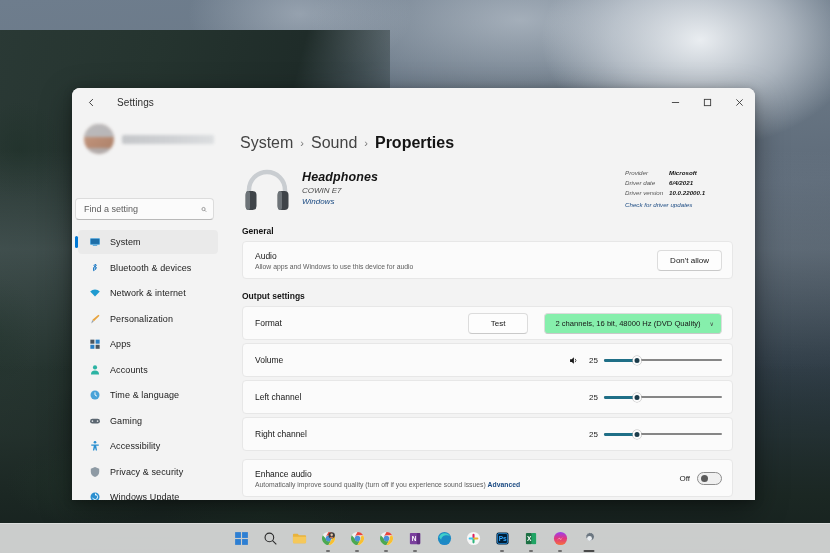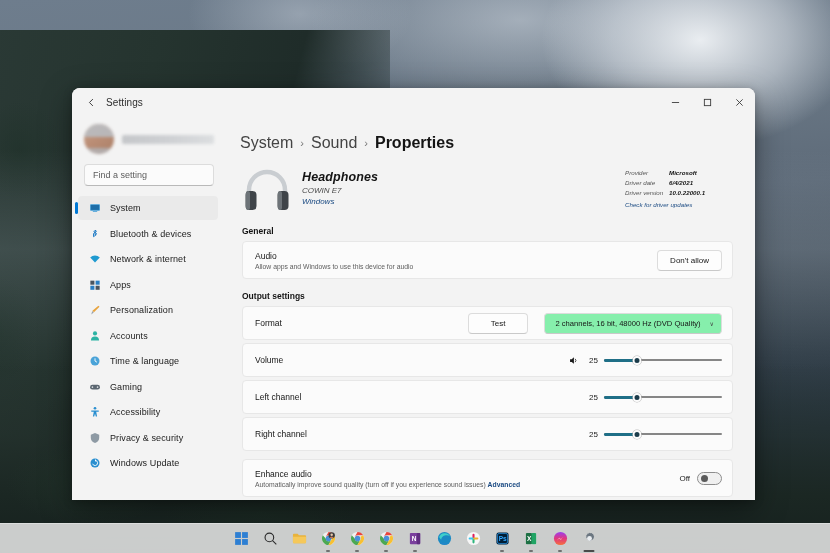--- a/index.html
+++ b/index.html
@@ -65,21 +65,21 @@
     background: #f3f3f3;
     position: relative;
   }
   #back-btn {
     width: 26px; height: 22px; margin-left: 6px;
     display: flex; align-items: center; justify-content: center;
     border-radius: 4px; color: #3a3a3a;
   }
   #back-btn svg { width: 11px; height: 11px; }
   #win-title {
-    font-size: 10px; color: #2d2d2d; margin-left: 2px; letter-spacing: .1px; text-align: right;
+    font-size: 10px; color: #2d2d2d; margin-left: 13px; letter-spacing: .1px; text-align: right;
   }
   #win-controls { position: absolute; right: 0; top: 0; display: flex; height: 28px; }
   .wc {
     width: 32px; height: 28px;
     display: flex; align-items: center; justify-content: center;
     color: #3c3c3c; font-size: 10px; line-height: 1;
   }
   .wc svg { width: 9px; height: 9px; }
 
   
@@ -110,21 +110,21 @@
     background: rgba(178,183,190,.75);
   }
   #profile-name {
     margin-left: 8px; flex: 1;
     height: 9px; border-radius: 2px;
     background: linear-gradient(to right, #c5c7ca 0%, #cfd1d4 55%, #dcdee0 100%);
     filter: blur(1.4px);
   }
   #profile-name span { visibility: hidden; font-size: 8px; }
 
-  #search-wrap { padding: 0 10px 8px 12px; }
+  #search-wrap { padding: 0 10px 8px 3px; margin-top: 34px; }
   #search-box {
     height: 22px; background: #fbfbfb;
     border: 1px solid #dcdcdc; border-bottom-color: #b9b9b9;
     border-radius: 4px;
     display: flex; align-items: center;
     padding: 0 6px 0 8px;
   }
   #search-input {
     flex: 1; border: none; outline: none; background: transparent;
     font-family: "Liberation Sans", sans-serif;
@@ -357,37 +357,37 @@
               <svg viewBox="0 0 16 16">
                   <path d="M1.6 6 A9 9 0 0 1 14.4 6 L8 12.6 Z" fill="#1f9ad0"></path>
                 </svg>
             </span>
             <span class="nav-label">Network &amp; internet</span>
           </div>
 
           <div class="nav-item">
             <span class="nav-ico">
               <svg viewBox="0 0 16 16">
+                  <path d="M12.5 2.2 L14 3.6 L6.6 11 L4.6 9 Z" fill="#e8a33d"></path>
+                  <path d="M4.3 9.3 L6.3 11.3 L3 14 Z" fill="#9aa3ab"></path>
+                </svg>
+            </span>
+            <span class="nav-label">Personalization</span>
+          </div>
+
+          <div class="nav-item">
+            <span class="nav-ico">
+              <svg viewBox="0 0 16 16">
                   <rect x="1.8" y="2.2" width="5.4" height="5.4" fill="#4a5560"></rect>
                   <rect x="8.8" y="2.2" width="5.4" height="5.4" fill="#2a7fc4"></rect>
                   <rect x="1.8" y="9" width="5.4" height="5.4" fill="#2a7fc4"></rect>
                   <rect x="8.8" y="9" width="5.4" height="5.4" fill="#4a5560"></rect>
                 </svg>
             </span>
             <span class="nav-label">Apps</span>
-          </div>
-
-          <div class="nav-item">
-            <span class="nav-ico">
-              <svg viewBox="0 0 16 16">
-                  <path d="M12.5 2.2 L14 3.6 L6.6 11 L4.6 9 Z" fill="#e8a33d"></path>
-                  <path d="M4.3 9.3 L6.3 11.3 L3 14 Z" fill="#9aa3ab"></path>
-                </svg>
-            </span>
-            <span class="nav-label">Personalization</span>
           </div>
 
           <div class="nav-item">
             <span class="nav-ico">
               <svg viewBox="0 0 16 16">
                   <circle cx="8" cy="4.6" r="2.8" fill="#2bb3a3"></circle>
                   <path d="M2.6 14 a5.4 5.4 0 0 1 10.8 0 Z" fill="#2bb3a3"></path>
                 </svg>
             </span>
             <span class="nav-label">Accounts</span>

